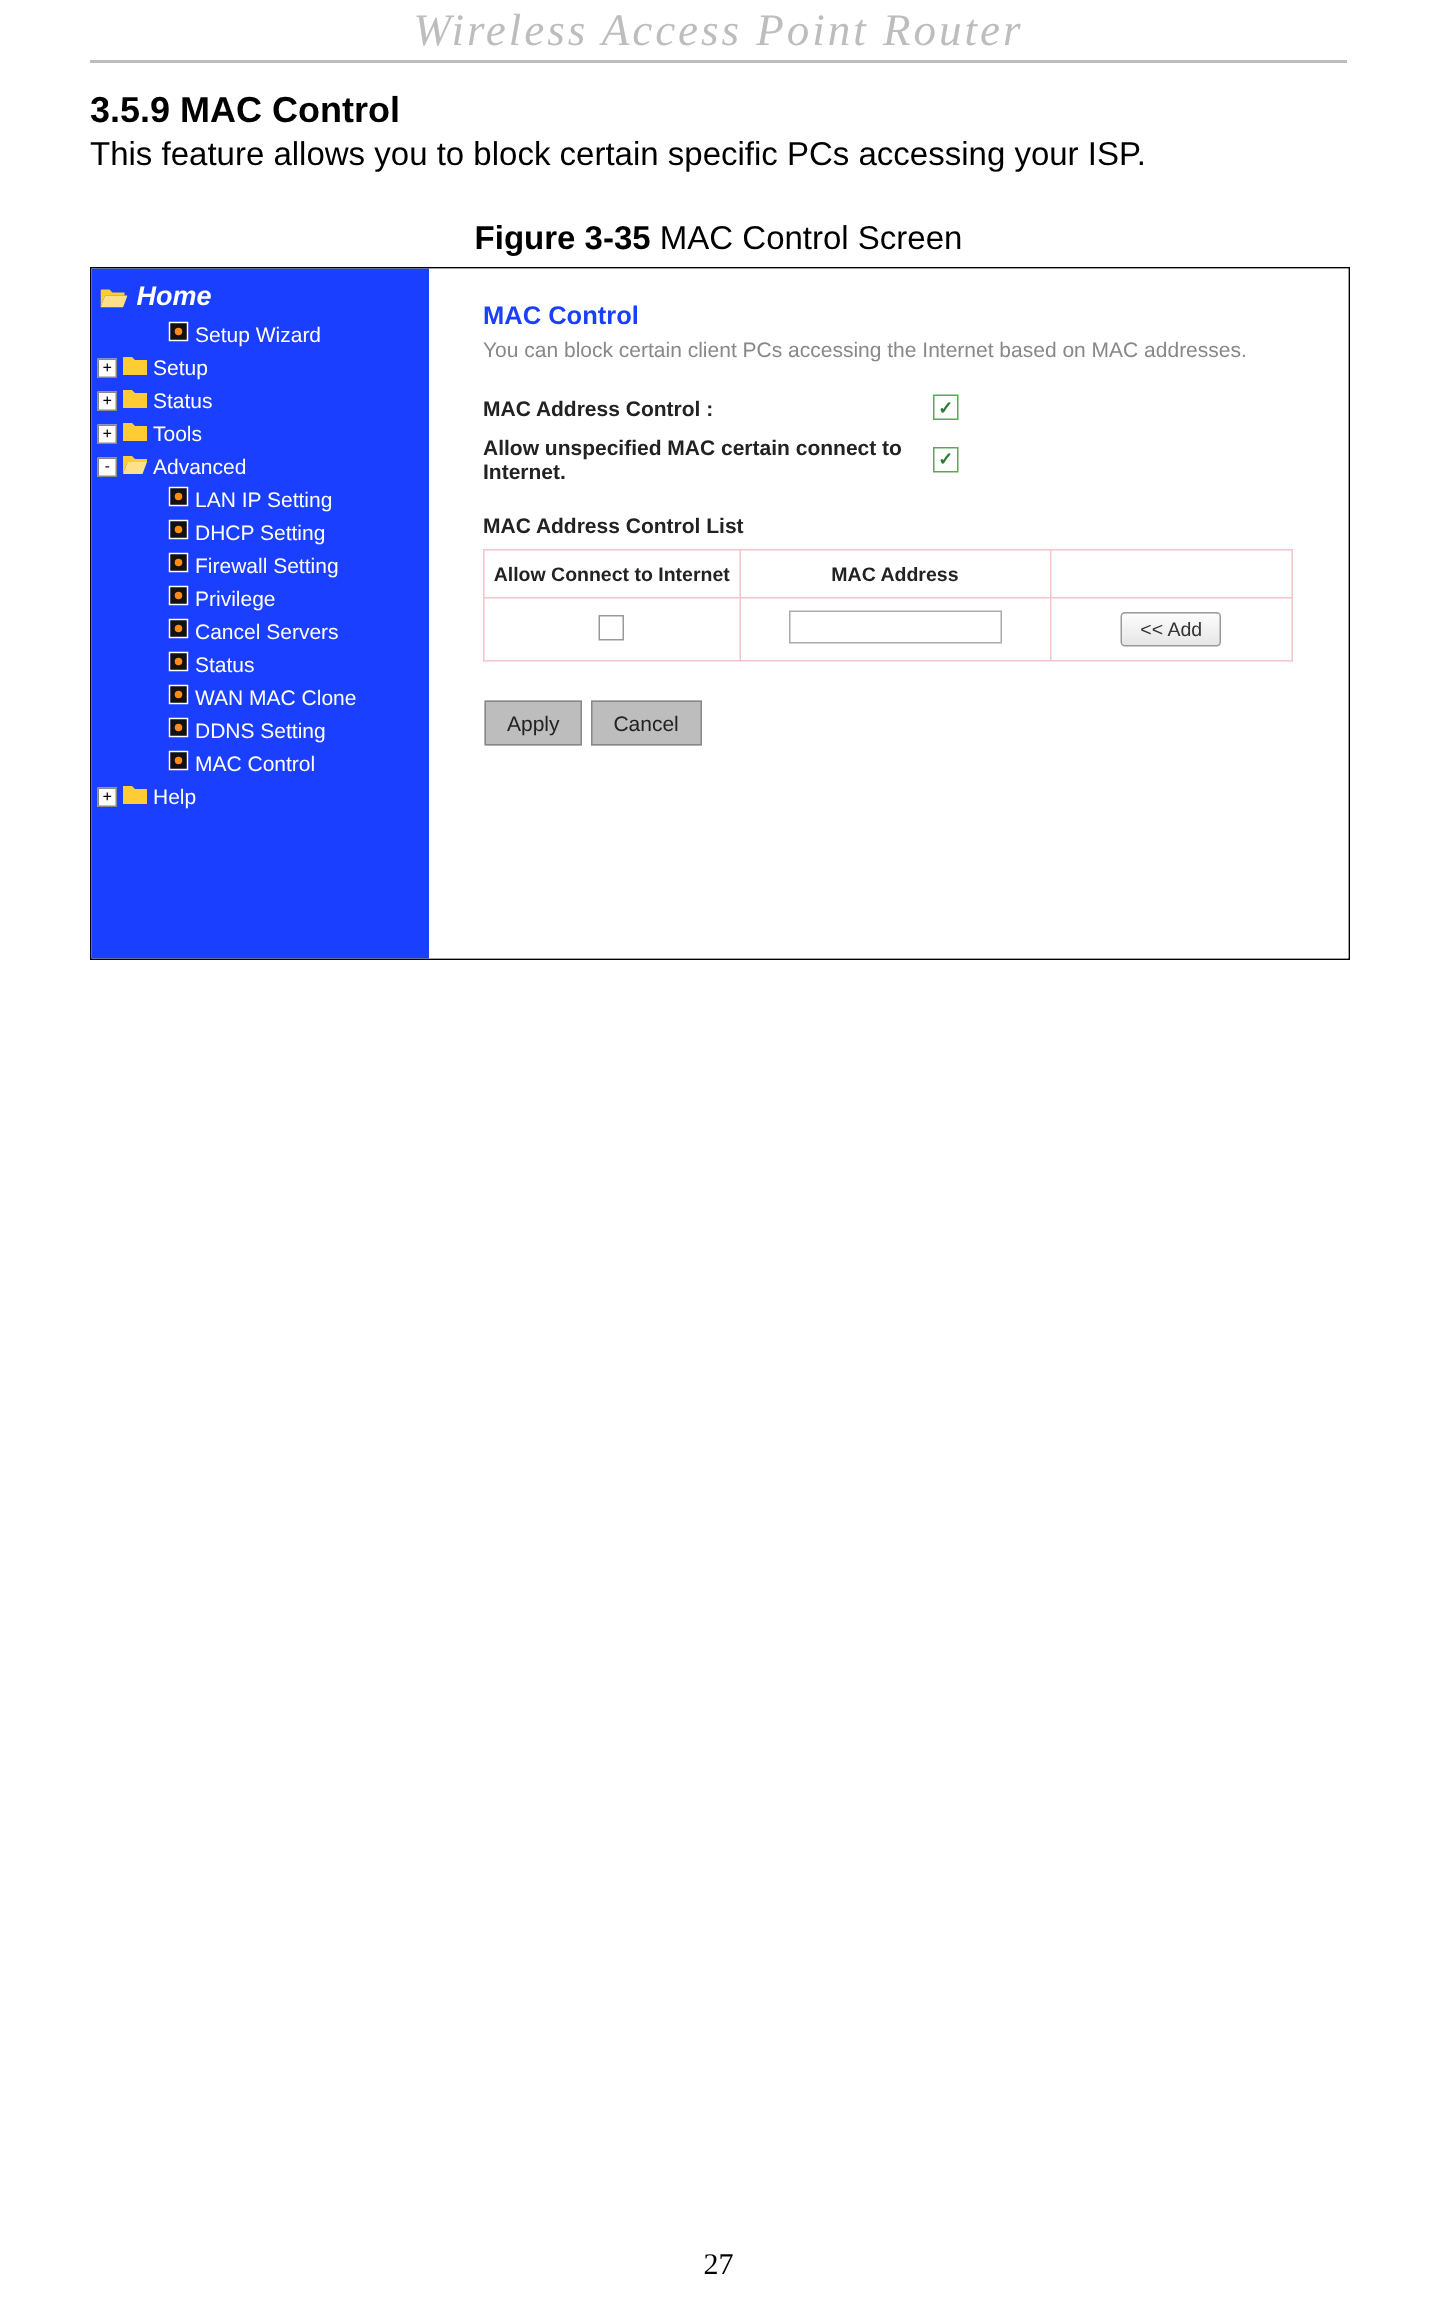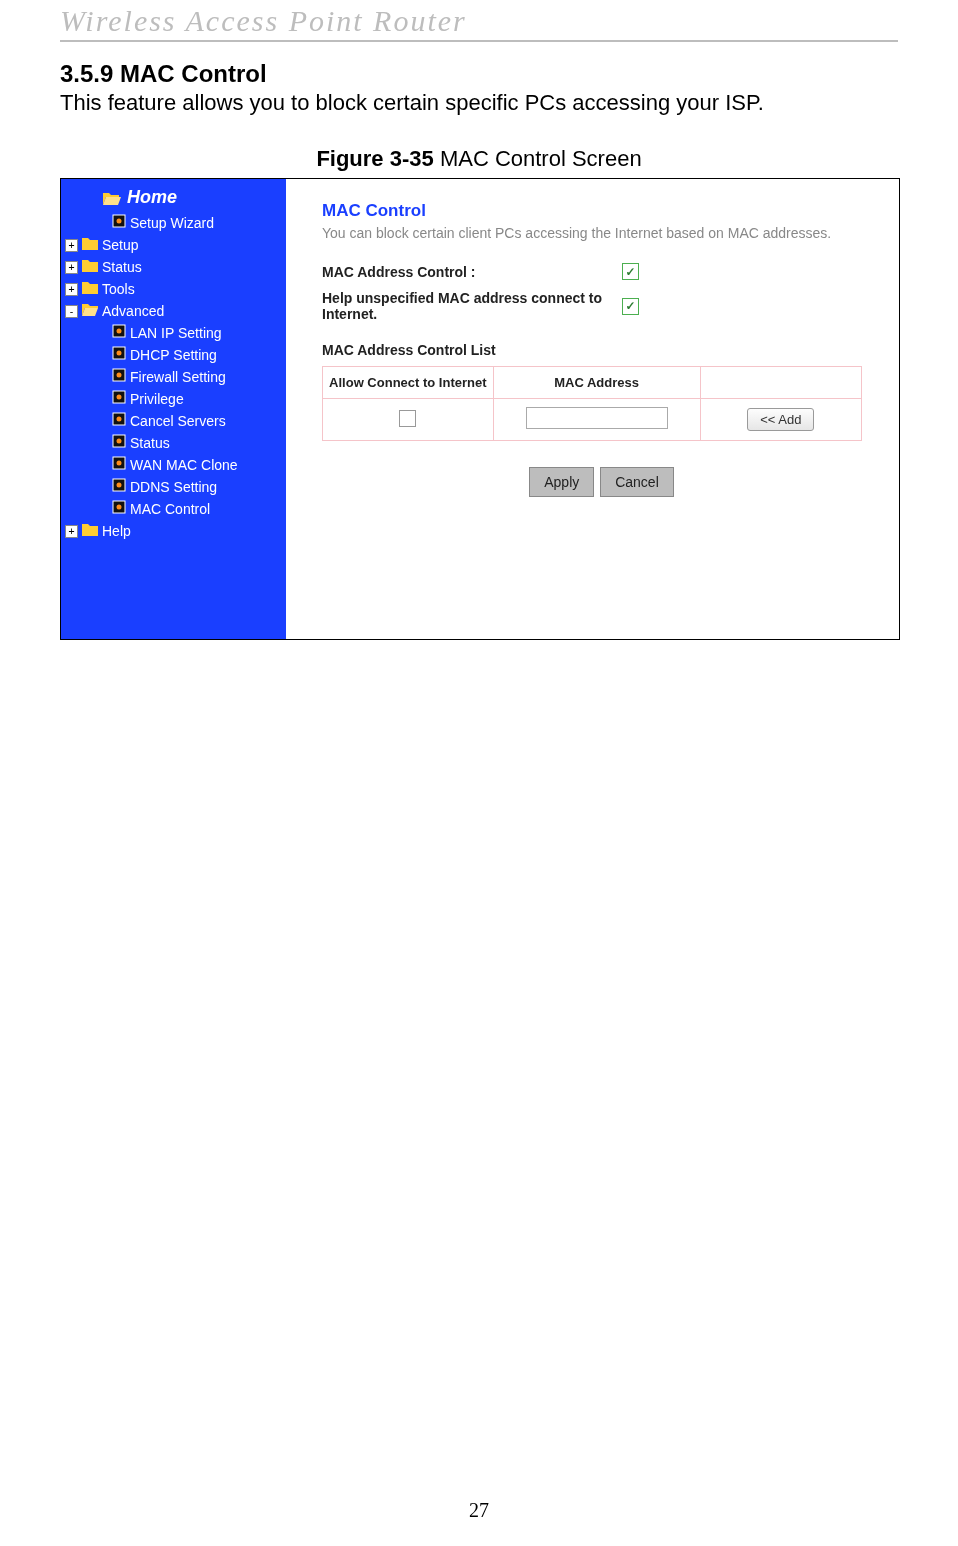--- a/index.html
+++ b/index.html
@@ -8,21 +8,21 @@
     font-family: Arial, Helvetica, sans-serif;
     background: #fff;
     width: 958px;
   }
   .page {
     padding: 0 60px 40px 60px;
     position: relative;
     min-height: 1500px;
   }
   .running-head {
-    text-align: left;
+    text-align: center;
     font-style: italic;
     font-family: "Times New Roman", Times, serif;
     font-size: 30px;
     color: #bdbdbd;
     border-bottom: 2px solid #bdbdbd;
     padding: 4px 0 2px 0;
     margin: 0 0 18px 0;
     letter-spacing: 2px;
   }
   .section-title {
@@ -57,21 +57,20 @@
     padding: 6px 0 0 0;
   }
   .nav-home {
     display: flex;
     align-items: center;
     gap: 6px;
     padding: 2px 6px 4px 6px;
     font-weight: bold;
     font-size: 18px;
     font-style: italic;
-    margin-left: 36px;
   }
   .folder-open-icon, .folder-icon, .page-icon, .tree-toggle {
     display: inline-flex;
     align-items: center;
     justify-content: center;
   }
   .folder-open-icon svg, .folder-icon svg, .page-icon svg { display:block; }
   .tree-row {
     display: flex;
     align-items: center;
@@ -169,21 +168,21 @@
   .btn {
     display:inline-block;
     padding: 3px 12px;
     background: linear-gradient(#fdfdfd,#e6e6e6);
     border: 1px solid #9a9a9a;
     border-radius: 3px;
     font-size: 13px;
     color: #333;
   }
   .btn-group {
-    text-align: center;
+    text-align: left;
     margin-top: 26px;
   }
   .btn-gray {
     display:inline-block;
     padding: 6px 14px;
     background: #bdbdbd;
     border: 1px solid #888;
     color: #222;
     font-size: 14px;
     margin: 0 1px;
@@ -356,21 +355,21 @@
 
     <div class="panel">
       <div class="panel-title">MAC Control</div>
       <div class="panel-desc">You can block certain client PCs accessing the Internet based on MAC addresses.</div>
 
       <div class="form-row">
         <div class="form-label">MAC Address Control :</div>
         <span class="chk checked"></span>
       </div>
       <div class="form-row">
-        <div class="form-label" style="line-height:16px;">Help unspecified MAC address connect to Internet.</div>
+        <div class="form-label" style="line-height:16px;">Allow unspecified MAC certain connect to Internet.</div>
         <span class="chk checked"></span>
       </div>
 
       <div class="list-title">MAC Address Control List</div>
 
       <table class="mac-table">
         <tbody>
             <tr>
           <th style="width:170px">Allow Connect to Internet</th>
           <th style="width:200px">MAC Address</th>

